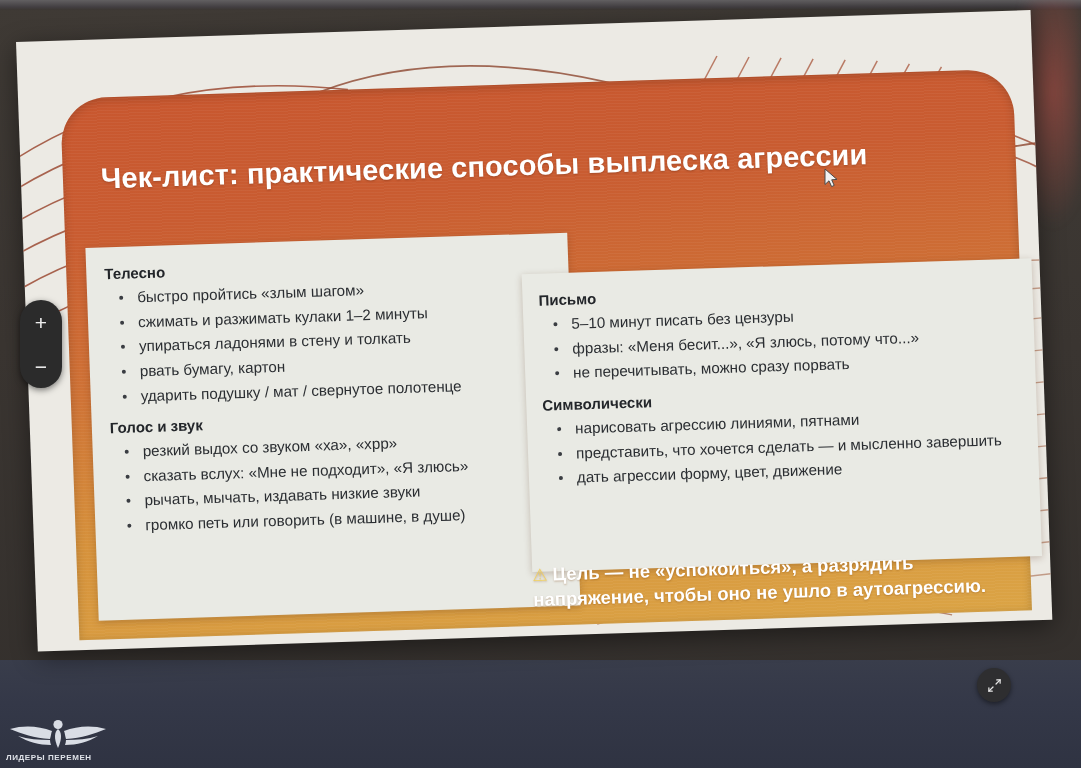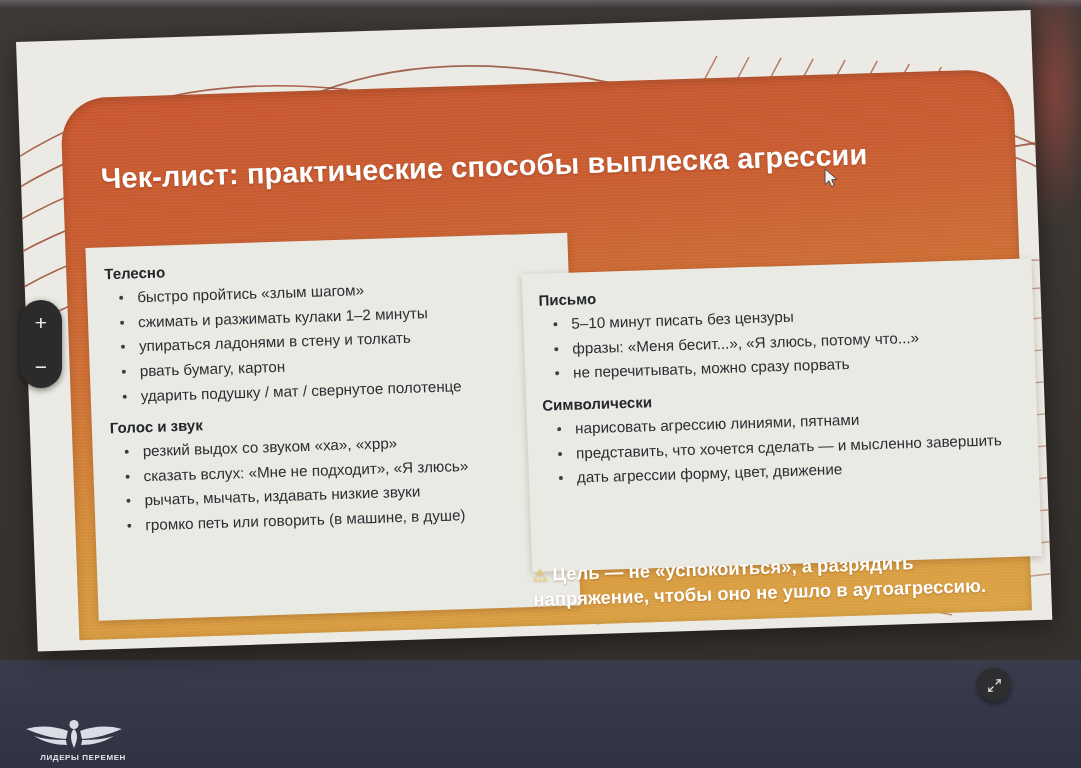--- a/index.html
+++ b/index.html
@@ -113,21 +113,21 @@
   #fullscreen-button{
     position:absolute;right:70px;bottom:66px;width:34px;height:34px;
     border-radius:50%;background:#2e2e30;
     display:flex;align-items:center;justify-content:center;
     box-shadow:0 2px 5px rgba(0,0,0,.45);cursor:pointer;
   }
 
   
   #brand-logo{
     position:absolute;left:6px;bottom:6px;width:120px;
-    display:flex;flex-direction:column;align-items:flex-end;gap:2px;
+    display:flex;flex-direction:column;align-items:flex-start;gap:2px;
   }
   #brand-logo .logo-text{
     color:#dfe2e8;font-size:8px;font-weight:700;letter-spacing:.6px;
     white-space:nowrap;
   }
 
   
   #mouse-cursor{position:absolute;left:824px;top:168px;pointer-events:none;}
 </style>
 </head>

